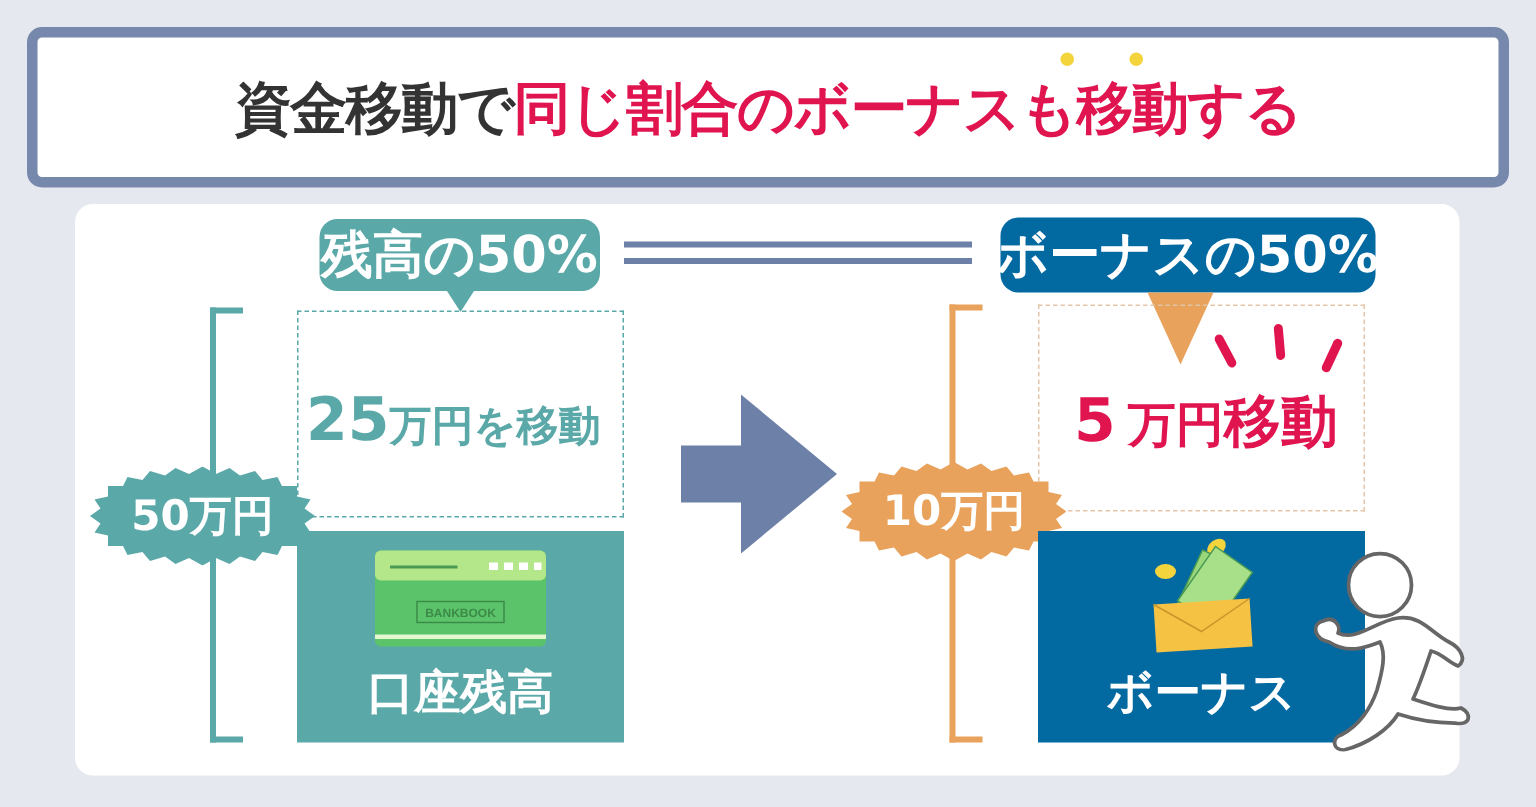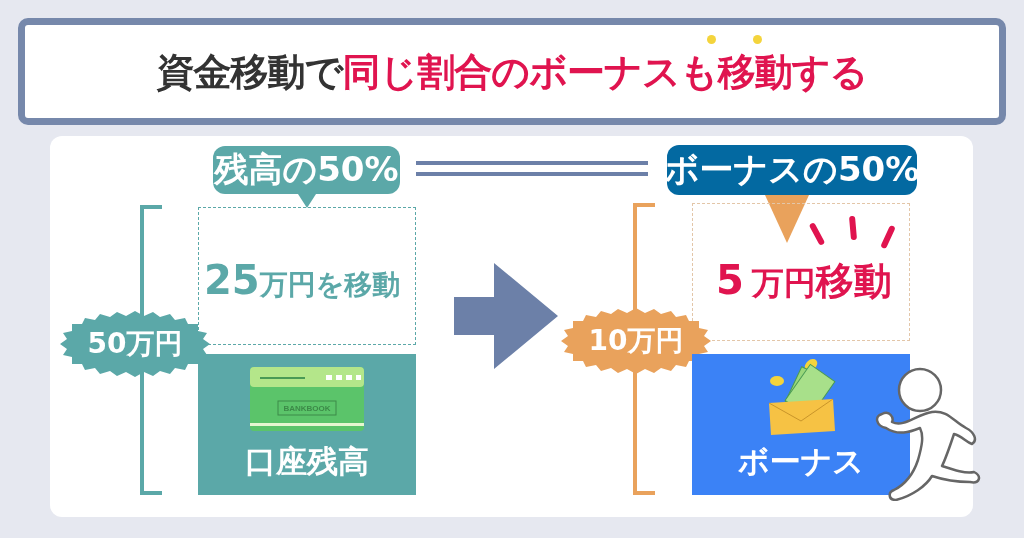--- a/index.html
+++ b/index.html
@@ -56,21 +56,21 @@
     position: absolute; width: 150px; height: 66px; display: flex; align-items: center; justify-content: center;
     color: #fff; font-size: 28px; font-weight: bold;
   }
   .starburst svg { position: absolute; left: 0; top: 0; }
   .starburst span { position: relative; }
   .sb-teal { left: 60px; top: 311px; }
   .sb-orange { left: 561px; top: 308px; }
 
   .block { position: absolute; display: flex; flex-direction: column; align-items: center; justify-content: flex-end; color: #fff; font-weight: bold; font-size: 31px; padding-bottom: 12px; }
   .block-teal { left: 198px; top: 354px; width: 218px; height: 141px; background: #5ba8a8; }
-  .block-orange { left: 692px; top: 354px; width: 218px; height: 141px; background: #3b82f6; }
+  .block-orange { left: 692px; top: 354px; width: 218px; height: 141px; background: #0369a1; }
 
   .arrow { position: absolute; left: 454px; top: 263px; }
   .runner { position: absolute; left: 862px; top: 366px; }
 </style>
 </head>
 <body>
 
 <div class="title-frame">
   <div class="title-text">
     <span class="title-dark">資金移動で</span><span class="title-accent">同じ割合のボーナスも移動する</span>

